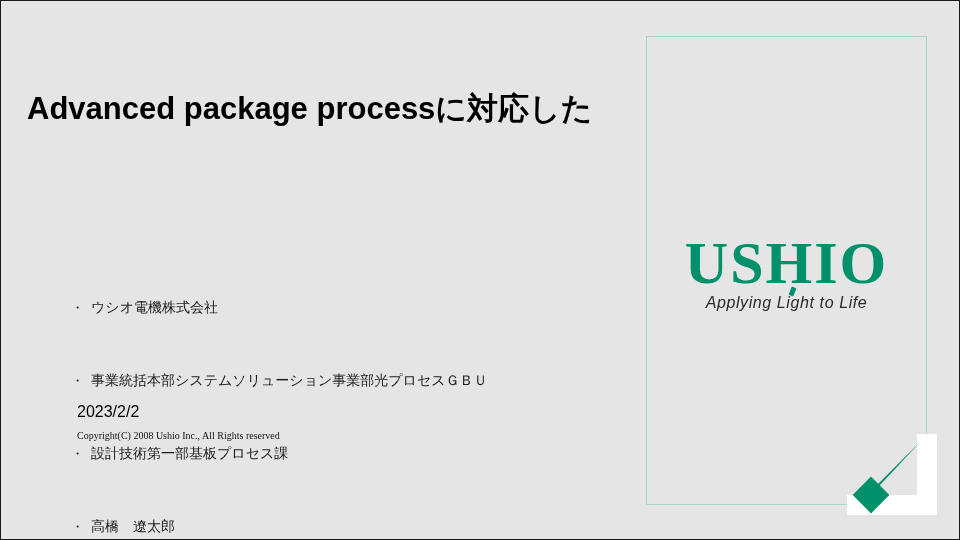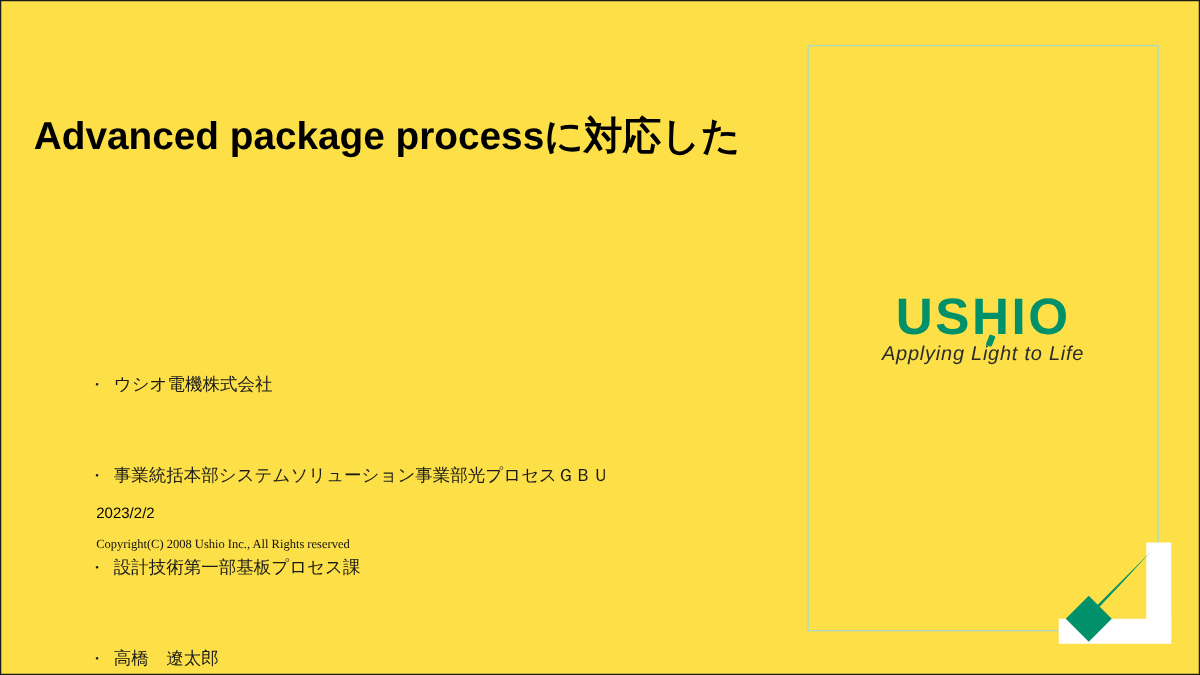--- a/index.html
+++ b/index.html
@@ -8,21 +8,21 @@
     background: #ffffff;
   }
   body {
     font-family: "Liberation Sans", "DejaVu Sans", sans-serif;
   }
 
   .slide {
     position: relative;
     width: 960px;
     height: 540px;
-    background: #fde047;
+    background: #e5e5e5;
     border: 1px solid #1a1a1a;
     box-sizing: border-box;
     overflow: hidden;
   }
 
   
   .title-block {
     position: absolute;
     left: 26px;
     top: 92px;
@@ -63,21 +63,21 @@
     font-size: 13px;
     color: #1a1a1a;
     text-align: left;
   }
   .bullet-text { flex: 1 1 auto; margin-top: 47px; }
 
   .date-text {
     position: absolute;
     left: 76px;
     top: 403px;
-    font-size: 12px;
+    font-size: 16px;
     color: #000000;
     line-height: 1.0;
     white-space: nowrap;
     text-align: center;
   }
   .copyright-text {
     position: absolute;
     left: 76px;
     top: 430px;
     font-family: "Liberation Serif", "DejaVu Serif", serif;
@@ -116,26 +116,26 @@
   }
 
   .logo-wrap {
     position: absolute;
     left: 645px;
     top: 232px;
     width: 281px;
     text-align: center;
   }
   .logo-mark {
-    font-size: 41px;
+    font-size: 60px;
     font-weight: bold;
     color: #00916a;
     letter-spacing: 2px;
     line-height: 1.0;
-    font-family: Liberation Sans, sans-serif;
+    font-family: Liberation Serif, serif;
   }
   .logo-tagline {
     margin-top: 2px;
     font-size: 16px;
     font-style: italic;
     color: #2b2b2b;
     letter-spacing: 0.6px;
     line-height: 1.0;
     position: relative;
     display: inline-block;

